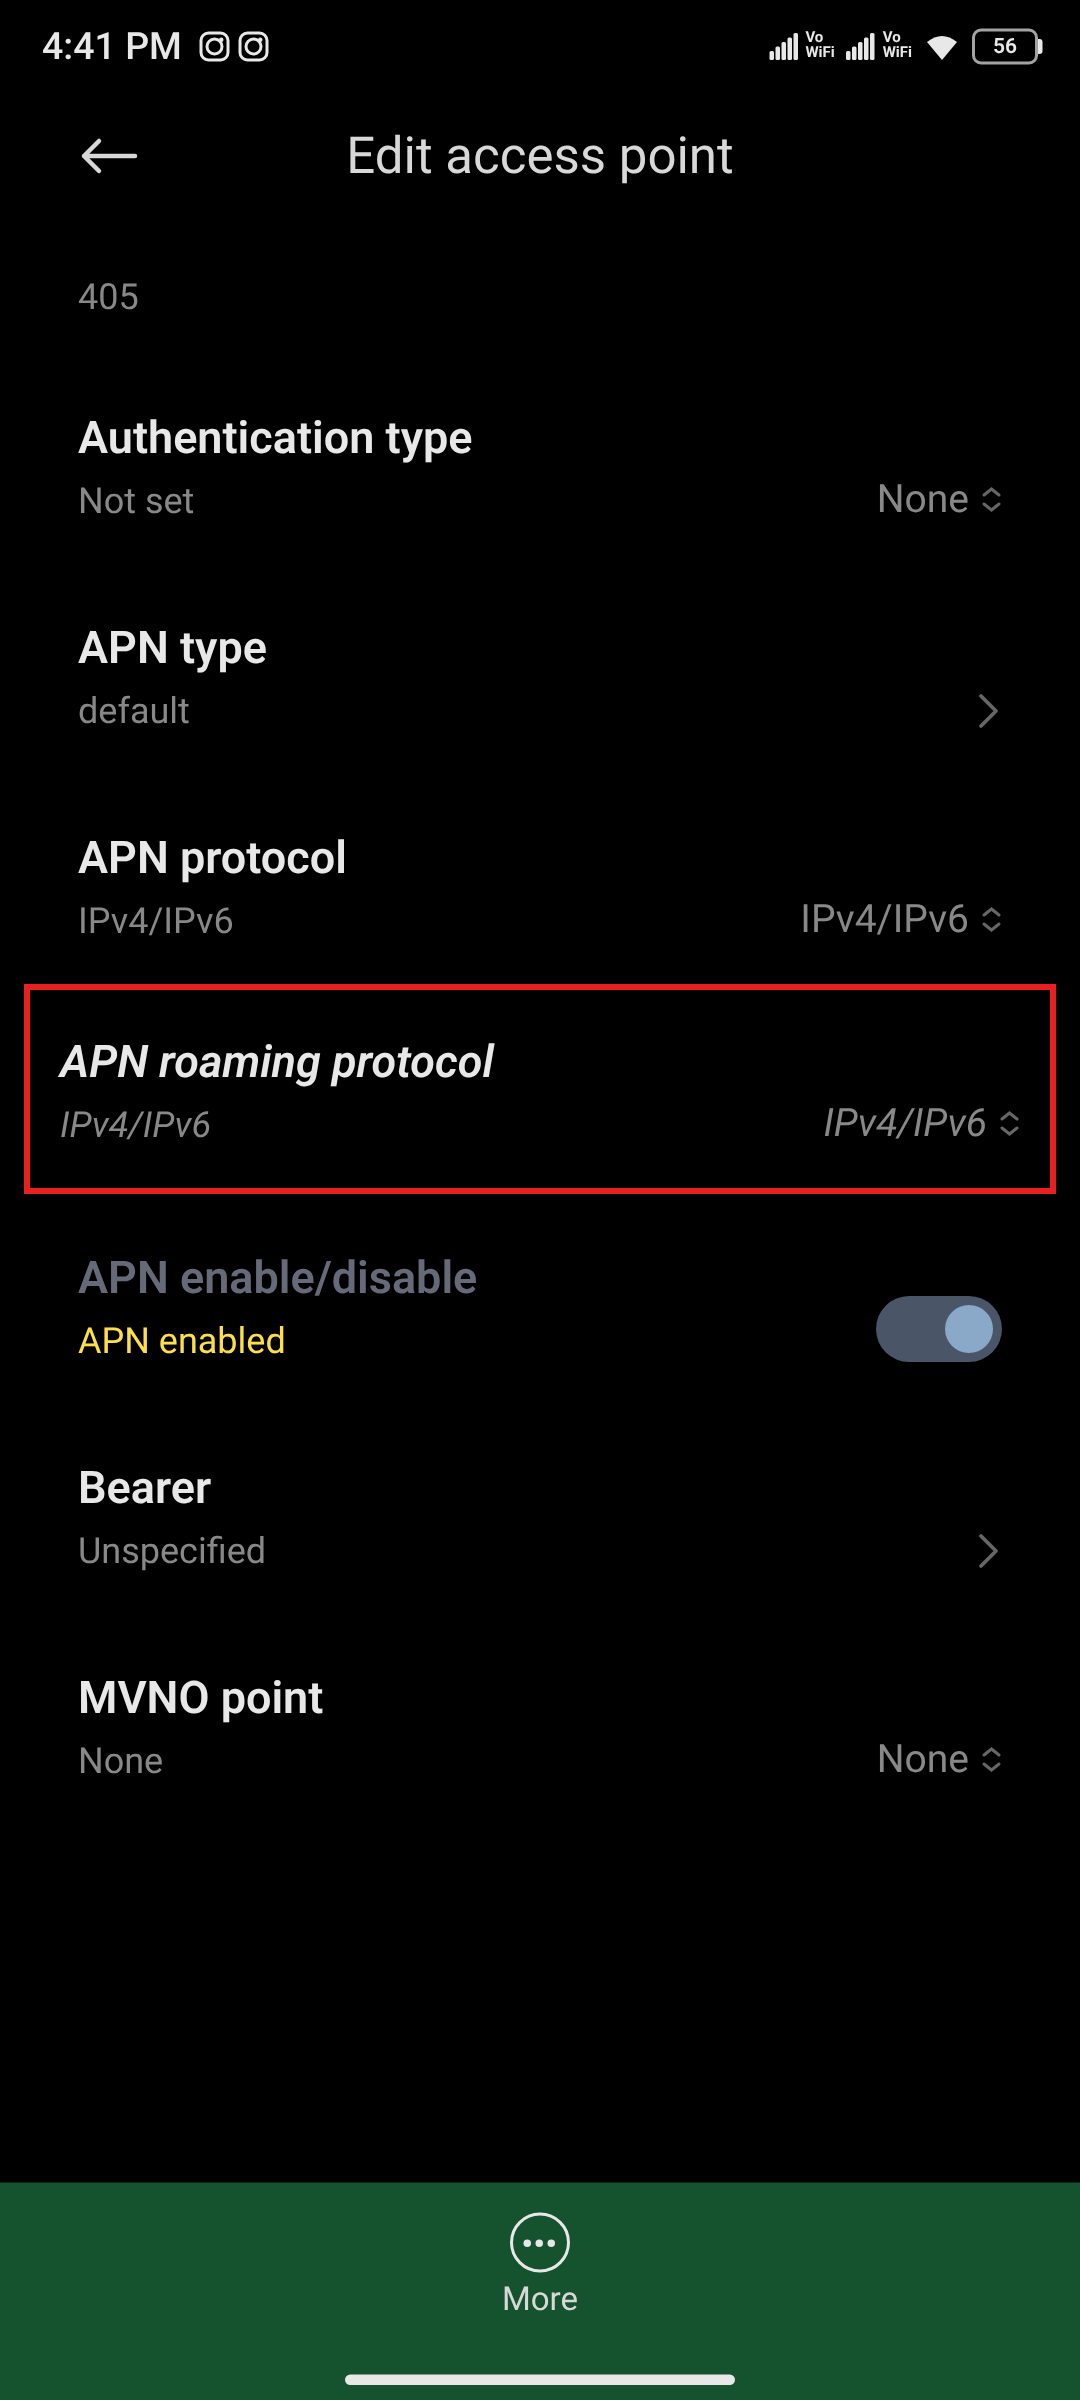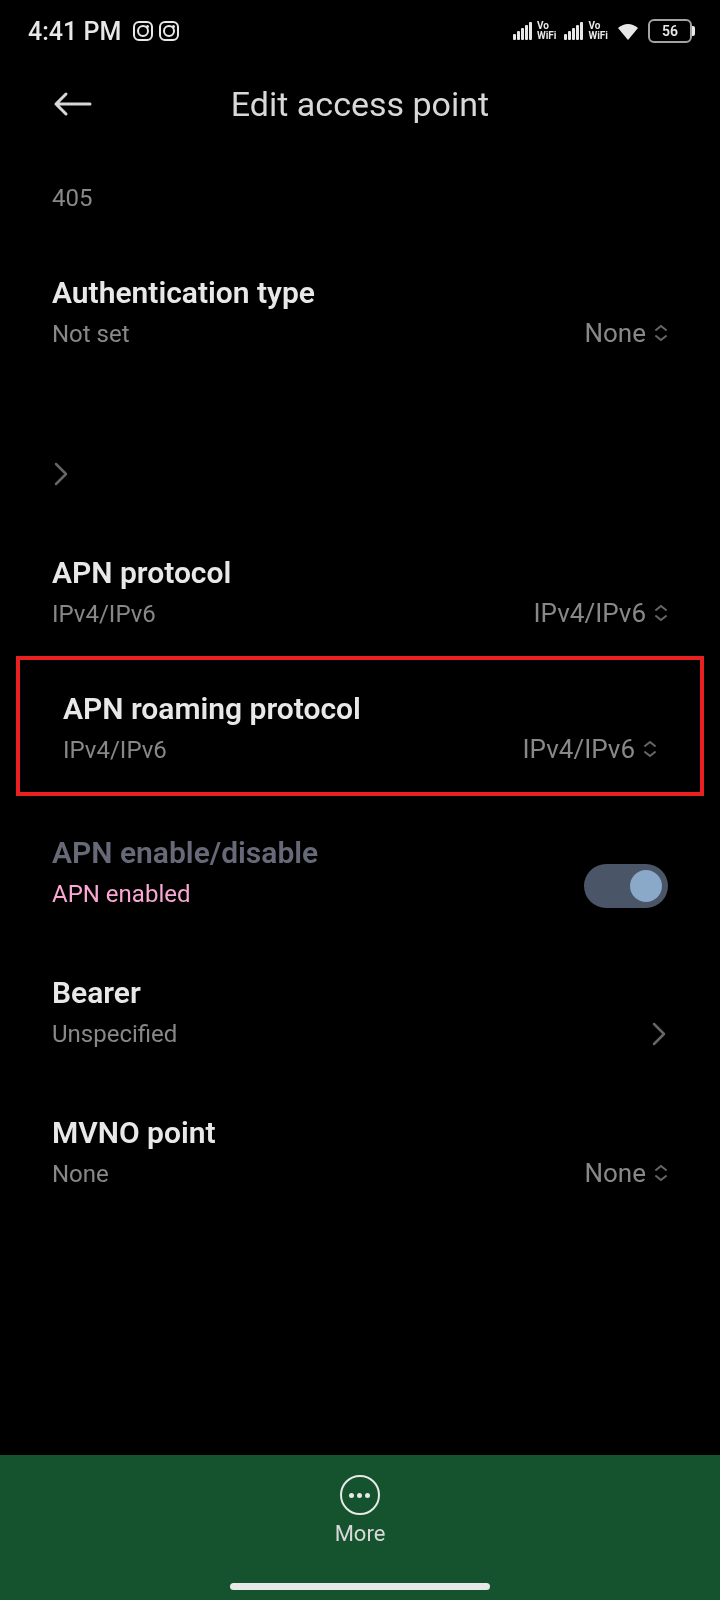--- a/index.html
+++ b/index.html
@@ -144,26 +144,27 @@
       display: flex;
       align-items: center;
       gap: 8px;
       color: #888;
       font-size: 26px;
     }
     .disabled .setting-title {
       color: #666a78;
     }
     .disabled .setting-sub {
-      color: #f9a8d4;
+      color: #fde047;
     }
     .highlighted {
       border: 4px solid #e82020;
       margin: 0 16px;
-      padding: 28px 43px;
+      padding: 28px 20px;
+      font-style: italic;
     }
     .chevron {
       width: 18px;
       height: 28px;
     }
     .updown {
       display: flex;
       flex-direction: column;
       gap: 2px;
     }
@@ -335,20 +336,24 @@
             <path d="M2 6 L7 2 L12 6" stroke="#666" stroke-width="2" fill="none" stroke-linecap="round"></path>
           </svg>
         <svg width="14" height="8" viewBox="0 0 14 8">
             <path d="M2 2 L7 6 L12 2" stroke="#666" stroke-width="2" fill="none" stroke-linecap="round"></path>
           </svg>
       </div>
     </div>
   </div>
 
   <div class="setting-row">
+    <div class="setting-left">
+      <div class="setting-title">APN type</div>
+      <div class="setting-sub">default</div>
+    </div>
     <div class="setting-right">
       <svg class="chevron" viewBox="0 0 18 28">
         <path d="M4 4 L14 14 L4 24" stroke="#666" stroke-width="2.5" fill="none" stroke-linecap="round" stroke-linejoin="round"></path>
       </svg>
     </div>
   </div>
 
   <div class="setting-row">
     <div class="setting-left">
       <div class="setting-title">APN protocol</div>

